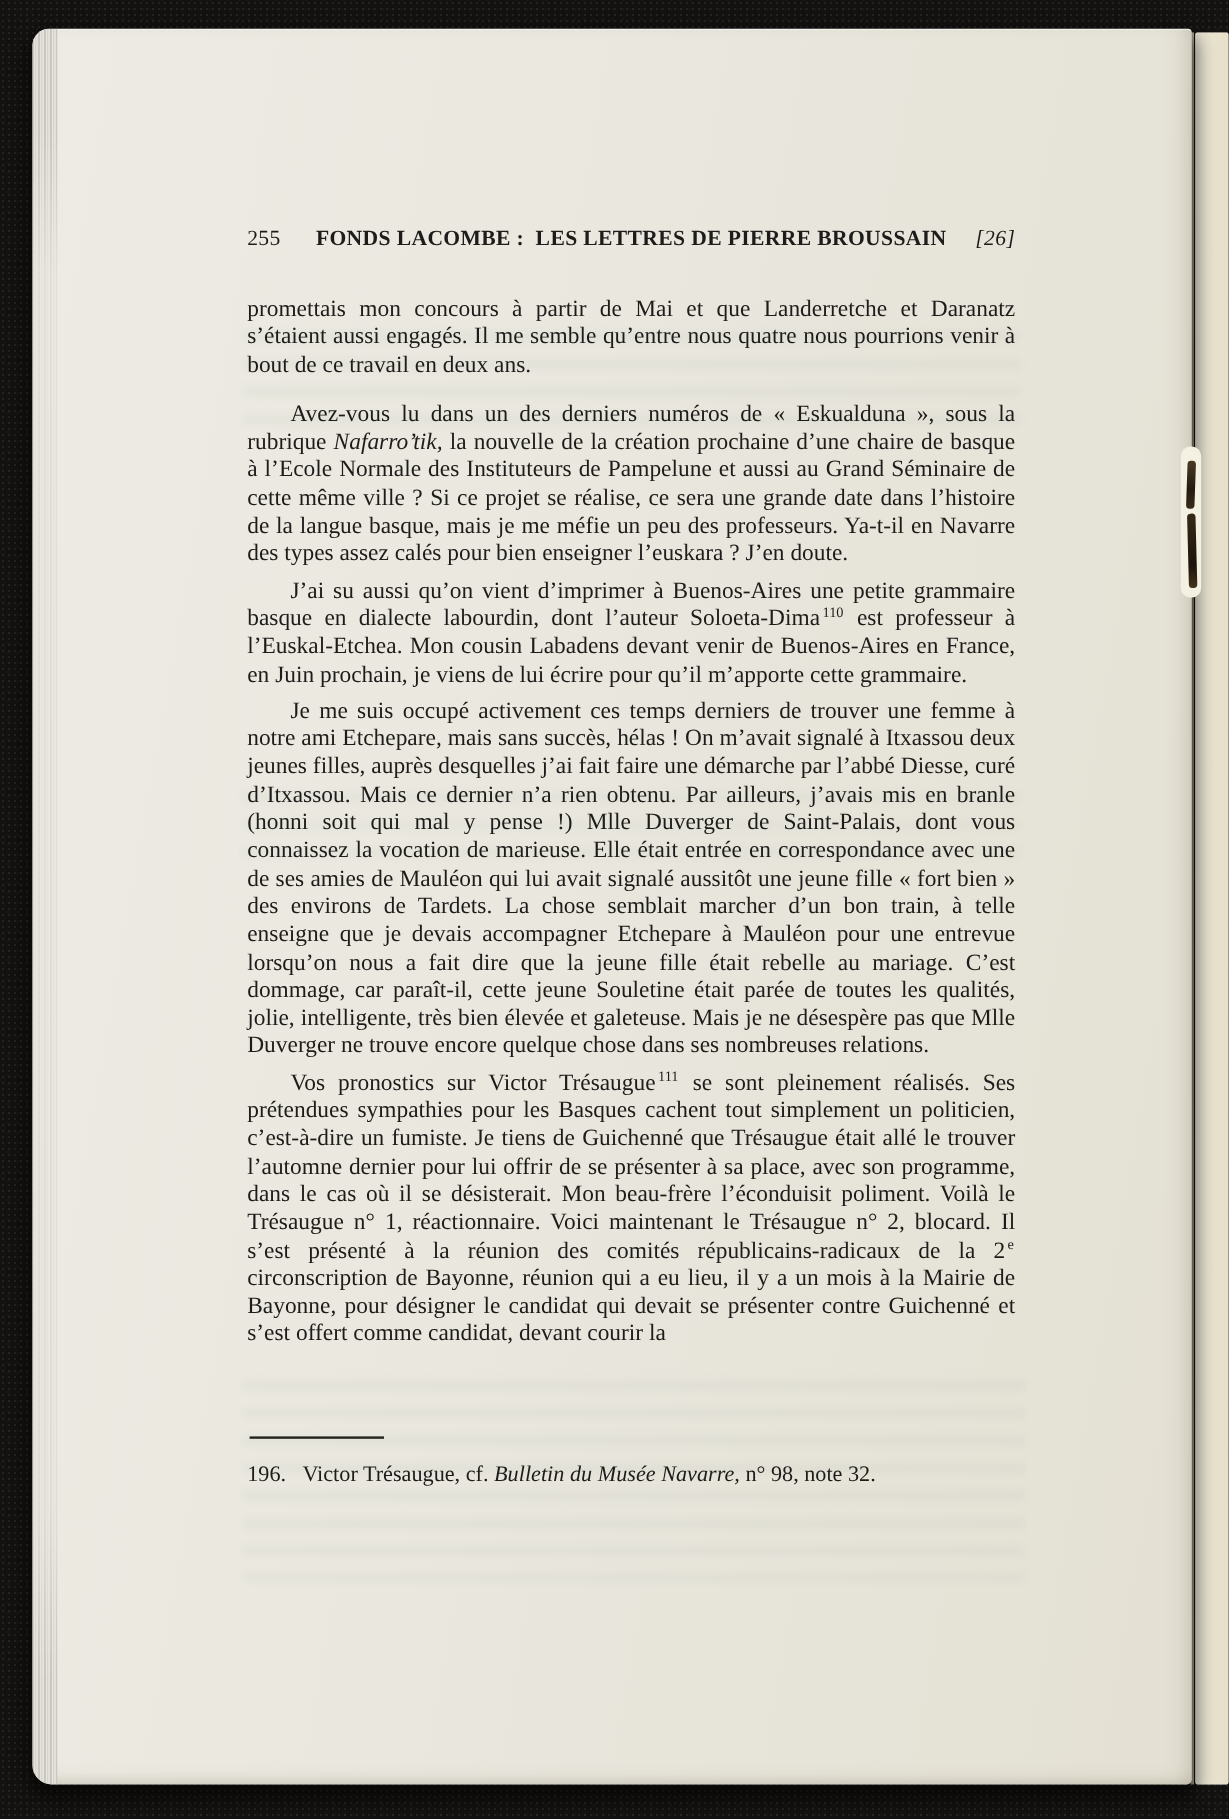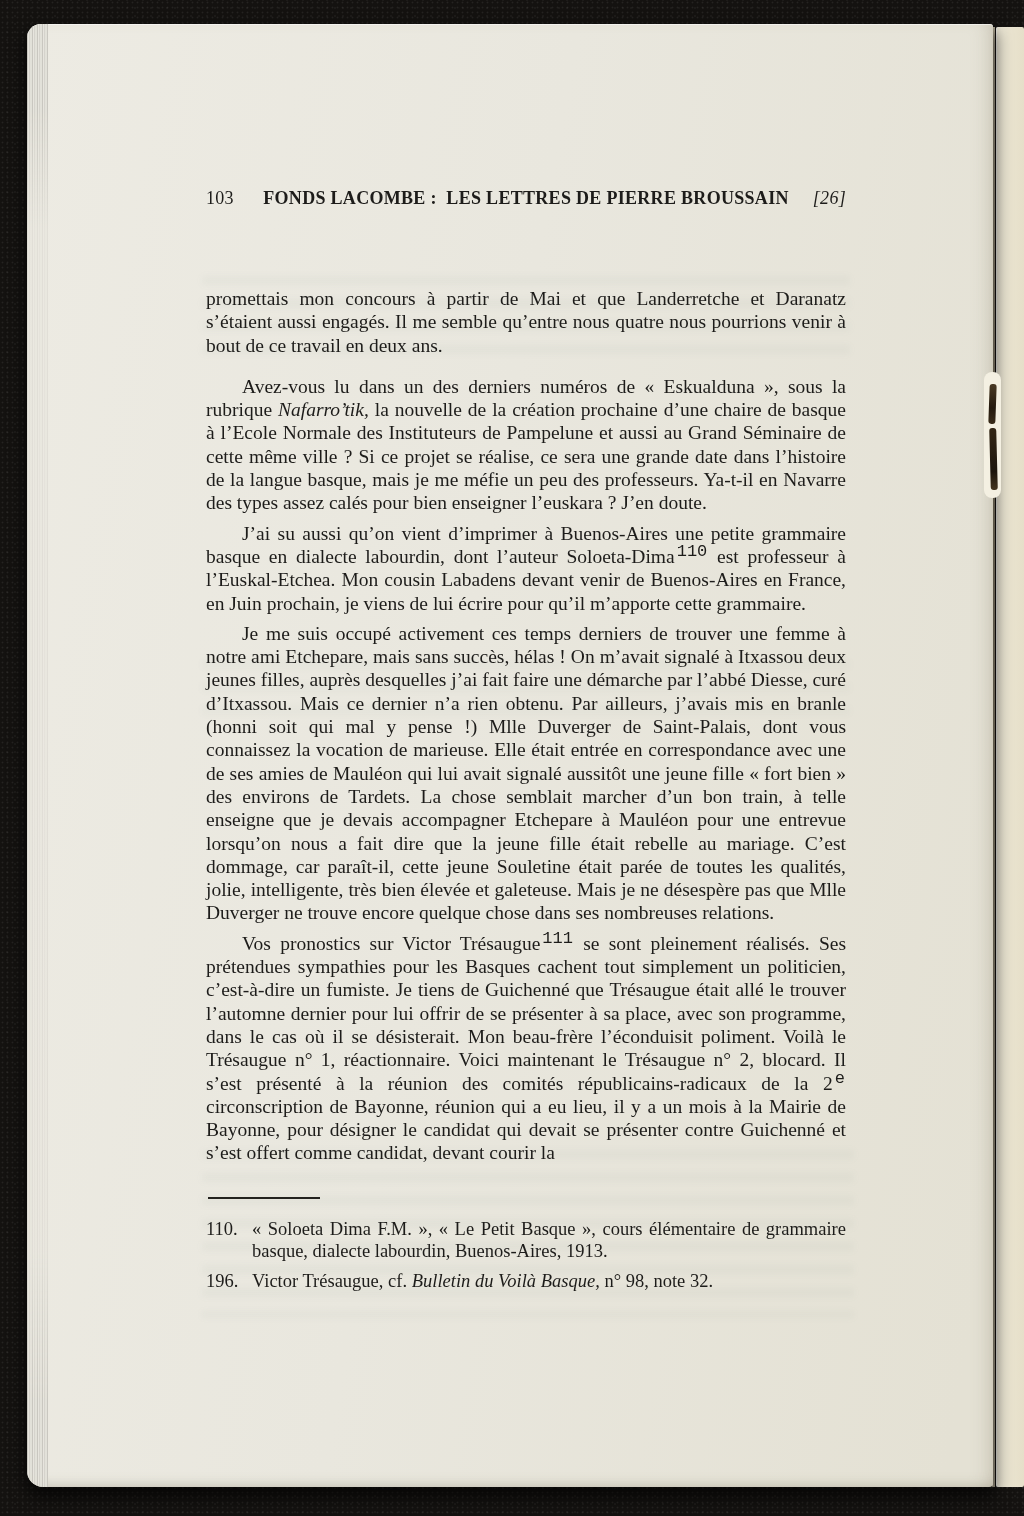--- a/index.html
+++ b/index.html
@@ -65,23 +65,23 @@
   }
   .pageno{position:absolute;left:0;top:0;}
   .runtitle{position:absolute;left:50%;transform:translateX(-50%);white-space:pre;top:0;font-weight:bold;}
   .folio{position:absolute;right:0;top:0;font-style:italic;}
   
   .letter-body{
     position:absolute;left:179px;top:222px;width:640px;
     font-size:19.5px;line-height:23.3px;text-align:justify;
   }
   .letter-body p{margin:0 0 7px 0;text-indent:36px;}
-  .letter-body p.noind{text-indent:0;margin-bottom:18px;margin-top:41px;}
+  .letter-body p.noind{text-indent:0;margin-bottom:18px;}
   .it{font-style:italic;}
-  .sup{font-size:17px;position:relative;top:-7px;line-height:0;margin:0 1px 0 2px;font-family:Liberation Mono, monospace;}
+  .sup{font-size:12px;position:relative;top:-7px;line-height:0;margin:0 1px 0 2px;}
   
   .footnotes{position:absolute;left:179px;top:1173px;width:640px;}
   .fn-rule{width:112px;height:2px;background:#23221e;margin-left:2px;}
   .fn-list{margin-top:20px;}
   .fn{display:flex;margin-bottom:9px;font-size:18.5px;line-height:21.6px;}
   .fn-num{flex:0 0 46px;}
   .fn-text{flex:1;text-align:justify;}
   
   .ink-halo{
     position:absolute;left:984px;top:372px;width:17px;height:126px;
@@ -104,43 +104,39 @@
   <div class="facing-page"></div>
   <div class="gutter"></div>
 
   <div class="book-page">
     <div class="left-edges"></div>
     <div class="ghost g1"></div>
     <div class="ghost g2"></div>
     <div class="ghost g3"></div>
 
     <div class="page-header">
-      <span class="pageno">103</span>
+      <span class="pageno">255</span>
       <span class="runtitle">FONDS LACOMBE :  LES LETTRES DE PIERRE BROUSSAIN</span>
       <span class="folio">[26]</span>
     </div>
 
     <div class="letter-body">
         <p class="para noind"><span>promettais mon concours à partir de Mai et que Landerretche et Daranatz s’étaient aussi engagés. Il me semble qu’entre nous quatre nous pourrions venir à bout de ce travail en deux ans.</span></p>
         <p class="para"><span>Avez-vous lu dans un des derniers numéros de « Eskualduna », sous la rubrique </span><span class="it">Nafarro’tik,</span><span> la nouvelle de la création prochaine d’une chaire de basque à l’Ecole Normale des Instituteurs de Pampelune et aussi au Grand Séminaire de cette même ville ? Si ce projet se réalise, ce sera une grande date dans l’histoire de la langue basque, mais je me méfie un peu des professeurs. Ya-t-il en Navarre des types assez calés pour bien enseigner l’euskara ? J’en doute.</span></p>
         <p class="para"><span>J’ai su aussi qu’on vient d’imprimer à Buenos-Aires une petite grammaire basque en dialecte labourdin, dont l’auteur Soloeta-Dima</span><span class="sup">110</span><span> est professeur à l’Euskal-Etchea. Mon cousin Labadens devant venir de Buenos-Aires en France, en Juin prochain, je viens de lui écrire pour qu’il m’apporte cette grammaire.</span></p>
         <p class="para"><span>Je me suis occupé activement ces temps derniers de trouver une femme à notre ami Etchepare, mais sans succès, hélas ! On m’avait signalé à Itxassou deux jeunes filles, auprès desquelles j’ai fait faire une démarche par l’abbé Diesse, curé d’Itxassou. Mais ce dernier n’a rien obtenu. Par ailleurs, j’avais mis en branle (honni soit qui mal y pense !) Mlle Duverger de Saint-Palais, dont vous connaissez la vocation de marieuse. Elle était entrée en correspondance avec une de ses amies de Mauléon qui lui avait signalé aussitôt une jeune fille « fort bien » des environs de Tardets. La chose semblait marcher d’un bon train, à telle enseigne que je devais accompagner Etchepare à Mauléon pour une entrevue lorsqu’on nous a fait dire que la jeune fille était rebelle au mariage. C’est dommage, car paraît-il, cette jeune Souletine était parée de toutes les qualités, jolie, intelligente, très bien élevée et galeteuse. Mais je ne désespère pas que Mlle Duverger ne trouve encore quelque chose dans ses nombreuses relations.</span></p>
         <p class="para"><span>Vos pronostics sur Victor Trésaugue</span><span class="sup">111</span><span> se sont pleinement réalisés. Ses prétendues sympathies pour les Basques cachent tout simplement un politicien, c’est-à-dire un fumiste. Je tiens de Guichenné que Trésaugue était allé le trouver l’automne dernier pour lui offrir de se présenter à sa place, avec son programme, dans le cas où il se désisterait. Mon beau-frère l’éconduisit poliment. Voilà le Trésaugue n° 1, réactionnaire. Voici maintenant le Trésaugue n° 2, blocard. Il s’est présenté à la réunion des comités républicains-radicaux de la 2</span><span class="sup">e</span><span> circonscription de Bayonne, réunion qui a eu lieu, il y a un mois à la Mairie de Bayonne, pour désigner le candidat qui devait se présenter contre Guichenné et s’est offert comme candidat, devant courir la</span></p>
       </div>
 
     <div class="footnotes">
       <div class="fn-rule"></div>
       <div class="fn-list">
           <div class="fn">
-            <div class="fn-num">110.</div>
-            <div class="fn-text"><span>« Soloeta Dima F.M. », « Le Petit Basque », cours élémentaire de grammaire basque, dialecte labourdin, Buenos-Aires, 1913.</span></div>
-          </div>
-          <div class="fn">
             <div class="fn-num">196.</div>
-            <div class="fn-text"><span>Victor Trésaugue, cf. </span><span class="it">Bulletin du Voilà Basque,</span><span> n° 98, note 32.</span></div>
+            <div class="fn-text"><span>Victor Trésaugue, cf. </span><span class="it">Bulletin du Musée Navarre,</span><span> n° 98, note 32.</span></div>
           </div>
         </div>
     </div>
   </div>
 
   <div class="ink-halo"></div>
   <div class="ink-stain stain-a"></div>
   <div class="ink-stain stain-b"></div>
 </div>
 

